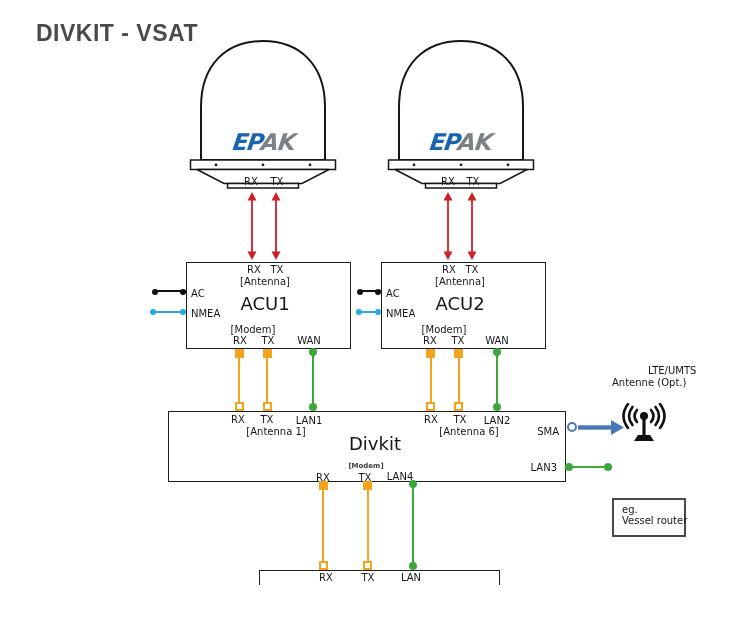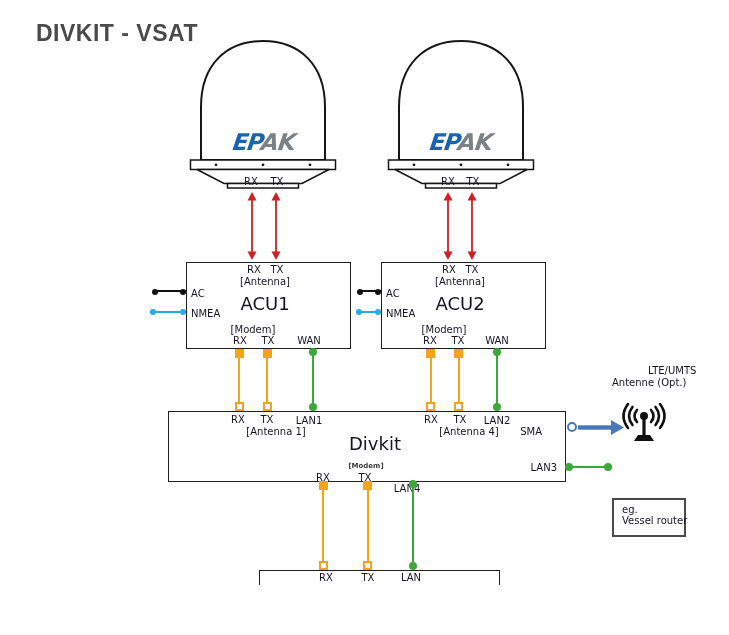--- a/index.html
+++ b/index.html
@@ -157,27 +157,27 @@
   <div class="gdot" style="left:493px; top:403px;"></div>
 
   <div class="box" style="left:168px; top:411px; width:398px; height:71px;">
     <span class="lbl cx" style="left:69px; top:2px;">RX</span>
     <span class="lbl cx" style="left:98px; top:2px;">TX</span>
     <span class="lbl cx" style="left:140px; top:3px;text-align:right;">LAN1</span>
     <span class="lbl cx" style="left:107px; top:14px;">[Antenna 1]</span>
     <span class="lbl cx" style="left:262px; top:2px;">RX</span>
     <span class="lbl cx" style="left:291px; top:2px;">TX</span>
     <span class="lbl cx" style="left:328px; top:3px;">LAN2</span>
-    <span class="lbl cx" style="left:300px; top:14px;">[Antenna 4]</span>
-    <span class="lbl" style="right:23px; top:14px;">SMA</span>
+    <span class="lbl cx" style="left:300px; top:14px;">[Antenna 6]</span>
+    <span class="lbl" style="right:6px; top:14px;">SMA</span>
     <span class="lbl divkit-name cx" style="left:206px; top:22px;">Divkit</span>
     <span class="lbl sm cx" style="left:197px; top:51px;">[Modem]</span>
     <span class="lbl cx" style="left:154px; top:60px;">RX</span>
     <span class="lbl cx" style="left:196px; top:60px;">TX</span>
-    <span class="lbl cx" style="left:238px; top:59px;margin-top:12px;">LAN4</span>
+    <span class="lbl cx" style="left:231px; top:59px;">LAN4</span>
     <span class="lbl" style="right:8px; top:50px;">LAN3</span>
   </div>
 
   <div class="sma-circle" style="left:567px; top:422px;"></div>
   <svg class="svgabs" style="left:578px; top:420px;" width="46" height="15" viewBox="0 0 46 15">
     <rect x="0" y="5.3" width="33" height="4.4" fill="#4878b8"></rect>
     <polygon points="33,0 46,7.5 33,15" fill="#4878b8"></polygon>
   </svg>
   <span class="lbl" style="left:612px; top:365px;margin-left:36px;">LTE/UMTS</span>
   <span class="lbl" style="left:612px; top:377px;">Antenne (Opt.)</span>

